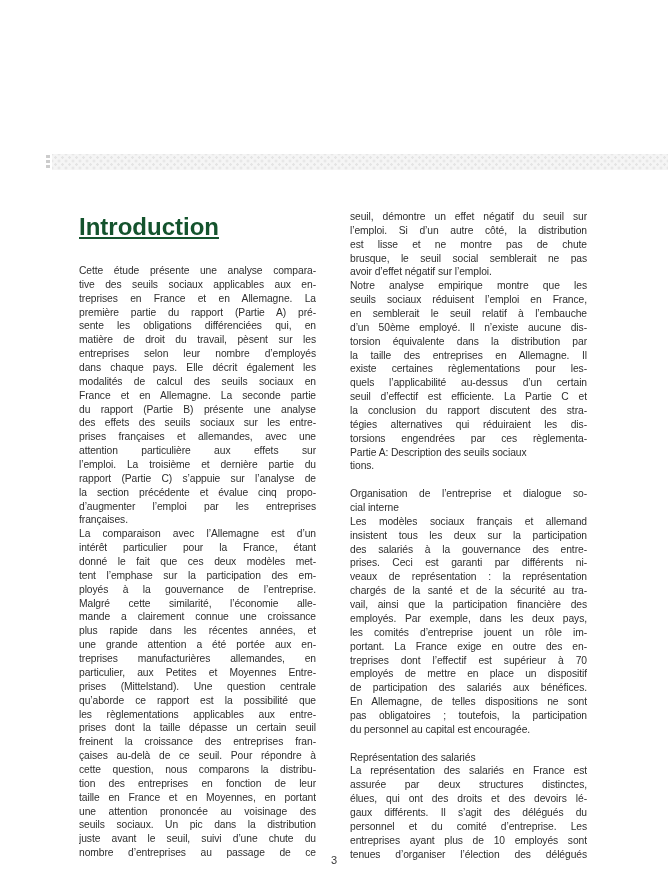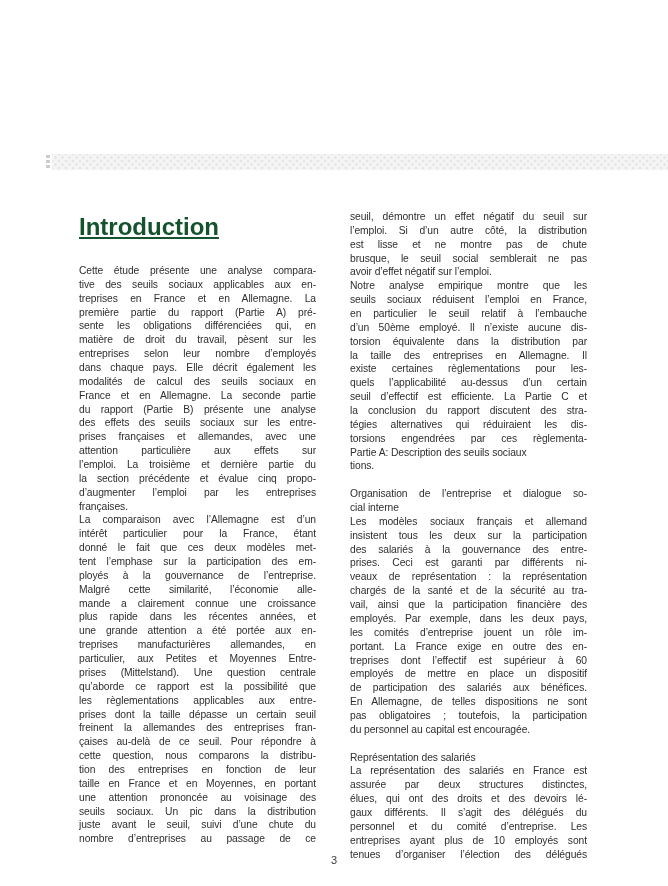--- a/index.html
+++ b/index.html
@@ -56,57 +56,58 @@
       <div class="ln j">matière de droit du travail, pèsent sur les</div>
       <div class="ln j">entreprises selon leur nombre d’employés</div>
       <div class="ln j">dans chaque pays. Elle décrit également les</div>
       <div class="ln j">modalités de calcul des seuils sociaux en</div>
       <div class="ln j">France et en Allemagne. La seconde partie</div>
       <div class="ln j">du rapport (Partie B) présente une analyse</div>
       <div class="ln j">des effets des seuils sociaux sur les entre-</div>
       <div class="ln j">prises françaises et allemandes, avec une</div>
       <div class="ln j">attention particulière aux effets sur</div>
       <div class="ln j">l’emploi. La troisième et dernière partie du</div>
+      <div class="ln j">rapport (Partie C) s’appuie sur l’analyse de</div>
       <div class="ln j">la section précédente et évalue cinq propo-</div>
       <div class="ln j">d’augmenter l’emploi par les entreprises</div>
       <div class="ln">françaises.</div>
       <div class="ln j">La comparaison avec l’Allemagne est d’un</div>
       <div class="ln j">intérêt particulier pour la France, étant</div>
       <div class="ln j">donné le fait que ces deux modèles met-</div>
       <div class="ln j">tent l’emphase sur la participation des em-</div>
       <div class="ln j">ployés à la gouvernance de l’entreprise.</div>
       <div class="ln j">Malgré cette similarité, l’économie alle-</div>
       <div class="ln j">mande a clairement connue une croissance</div>
       <div class="ln j">plus rapide dans les récentes années, et</div>
       <div class="ln j">une grande attention a été portée aux en-</div>
       <div class="ln j">treprises manufacturières allemandes, en</div>
       <div class="ln j">particulier, aux Petites et Moyennes Entre-</div>
       <div class="ln j">prises (Mittelstand). Une question centrale</div>
       <div class="ln j">qu’aborde ce rapport est la possibilité que</div>
       <div class="ln j">les règlementations applicables aux entre-</div>
       <div class="ln j">prises dont la taille dépasse un certain seuil</div>
-      <div class="ln j">freinent la allemandes des entreprises fran-</div>
+      <div class="ln j">freinent la croissance des entreprises fran-</div>
       <div class="ln j">çaises au-delà de ce seuil. Pour répondre à</div>
       <div class="ln j">cette question, nous comparons la distribu-</div>
       <div class="ln j">tion des entreprises en fonction de leur</div>
       <div class="ln j">taille en France et en Moyennes, en portant</div>
       <div class="ln j">une attention prononcée au voisinage des</div>
       <div class="ln j">seuils sociaux. Un pic dans la distribution</div>
       <div class="ln j">juste avant le seuil, suivi d’une chute du</div>
       <div class="ln j">nombre d’entreprises au passage de ce</div>
     </div>
   <div class="col" id="colR">
       <div class="ln j">seuil, démontre un effet négatif du seuil sur</div>
       <div class="ln j">l’emploi. Si d’un autre côté, la distribution</div>
       <div class="ln j">est lisse et ne montre pas de chute</div>
       <div class="ln j">brusque, le seuil social semblerait ne pas</div>
       <div class="ln">avoir d’effet négatif sur l’emploi.</div>
       <div class="ln j">Notre analyse empirique montre que les</div>
       <div class="ln j">seuils sociaux réduisent l’emploi en France,</div>
-      <div class="ln j">en particulier le seuil relatif à l’embauche</div>
+      <div class="ln j">en semblerait le seuil relatif à l’embauche</div>
       <div class="ln j">d’un 50ème employé. Il n’existe aucune dis-</div>
       <div class="ln j">torsion équivalente dans la distribution par</div>
       <div class="ln j">la taille des entreprises en Allemagne. Il</div>
       <div class="ln j">existe certaines règlementations pour les-</div>
       <div class="ln j">quels l’applicabilité au-dessus d’un certain</div>
       <div class="ln j">seuil d’effectif est efficiente. La Partie C et</div>
       <div class="ln j">la conclusion du rapport discutent des stra-</div>
       <div class="ln j">tégies alternatives qui réduiraient les dis-</div>
       <div class="ln j">torsions engendrées par ces règlementa-</div>
       <div class="ln">Partie A: Description des seuils sociaux</div>
@@ -117,21 +118,21 @@
       <div class="ln j">Les modèles sociaux français et allemand</div>
       <div class="ln j">insistent tous les deux sur la participation</div>
       <div class="ln j">des salariés à la gouvernance des entre-</div>
       <div class="ln j">prises. Ceci est garanti par différents ni-</div>
       <div class="ln j">veaux de représentation : la représentation</div>
       <div class="ln j">chargés de la santé et de la sécurité au tra-</div>
       <div class="ln j">vail, ainsi que la participation financière des</div>
       <div class="ln j">employés. Par exemple, dans les deux pays,</div>
       <div class="ln j">les comités d’entreprise jouent un rôle im-</div>
       <div class="ln j">portant. La France exige en outre des en-</div>
-      <div class="ln j">treprises dont l’effectif est supérieur à 60</div>
+      <div class="ln j">treprises dont l’effectif est supérieur à 70</div>
       <div class="ln j">employés de mettre en place un dispositif</div>
       <div class="ln j">de participation des salariés aux bénéfices.</div>
       <div class="ln j">En Allemagne, de telles dispositions ne sont</div>
       <div class="ln j">pas obligatoires ; toutefois, la participation</div>
       <div class="ln">du personnel au capital est encouragée.</div>
       <div class="ln"></div>
       <div class="ln">Représentation des salariés</div>
       <div class="ln j">La représentation des salariés en France est</div>
       <div class="ln j">assurée par deux structures distinctes,</div>
       <div class="ln j">élues, qui ont des droits et des devoirs lé-</div>

